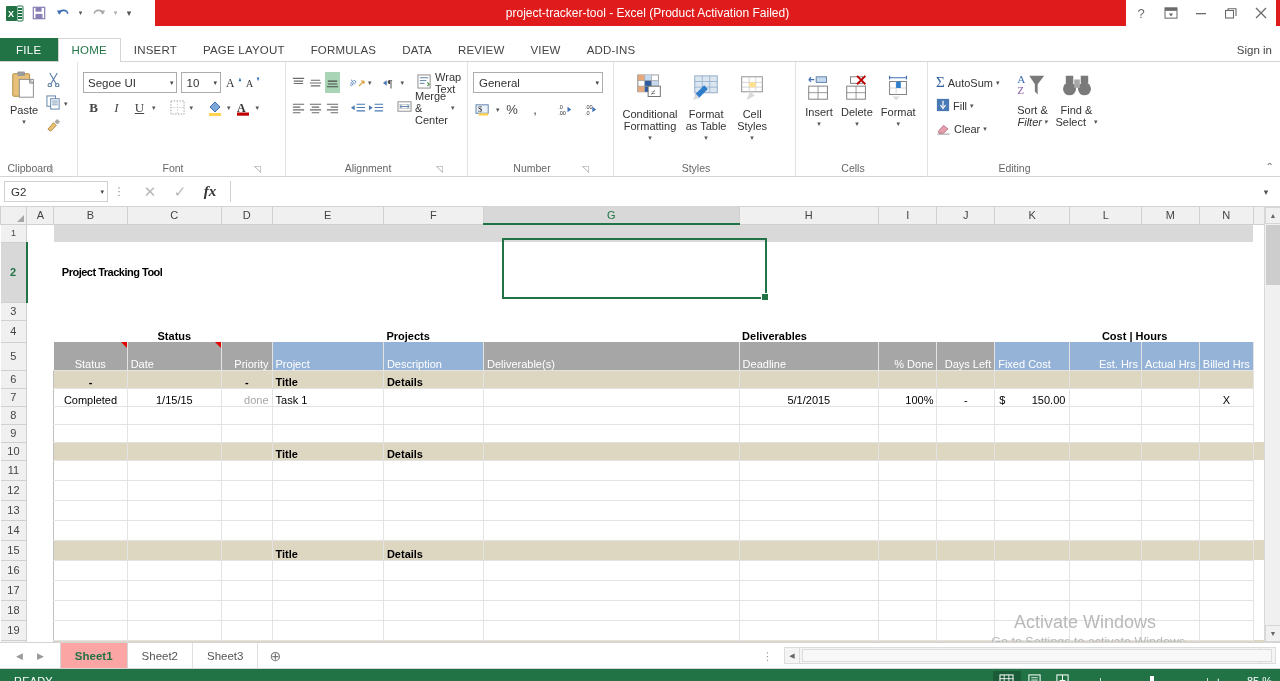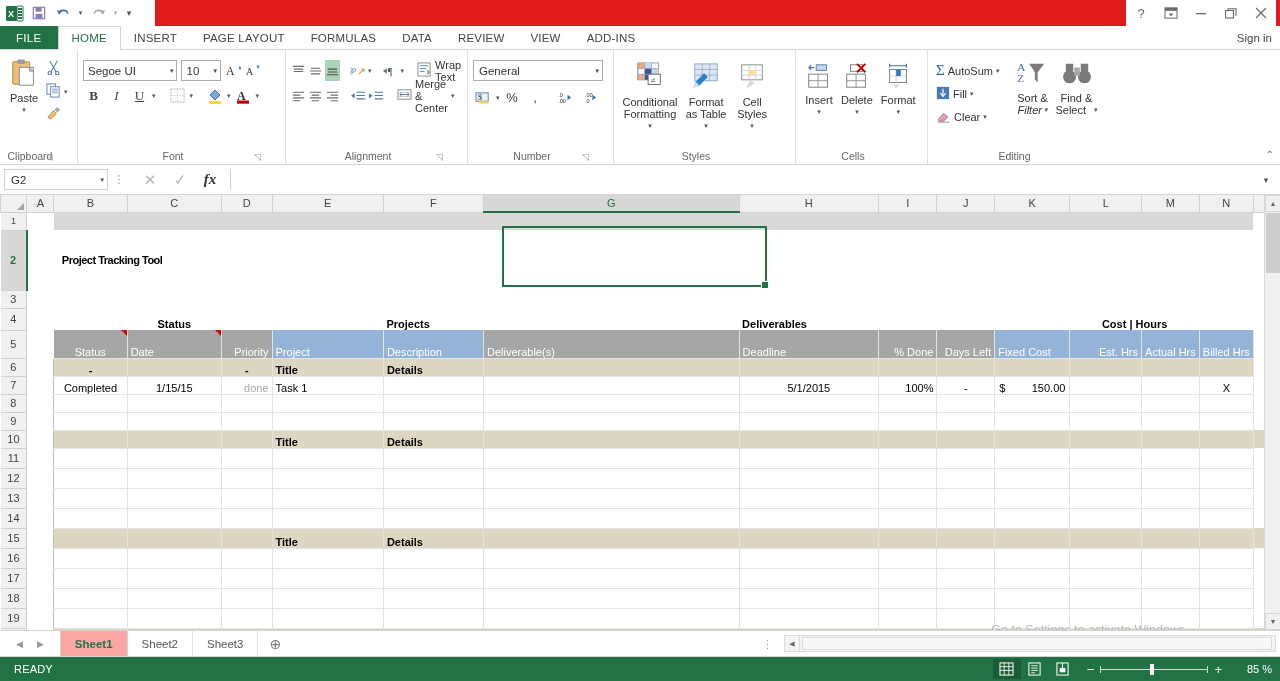--- a/index.html
+++ b/index.html
@@ -65,20 +65,21 @@
   }
 
   
   .tabstrip {
     height: 24px;
     background: #fff;
     display: flex;
     align-items: stretch;
     border-bottom: 1px solid #d4d4d4;
     position: relative;
+    margin-top: 12px;
   }
   .tab-file {
     background: #217346; color: #fff;
     padding: 0 16px;
     display: flex; align-items: center;
     font-size: 11.5px; letter-spacing: .3px;
   }
   .tab {
     padding: 0 13px;
     display: flex; align-items: center;
@@ -387,20 +388,21 @@
     <span class="qat-ico" style="width:9px;font-size:7px;color:#555;">▾</span>
     <span class="qat-ico">
       <svg width="15" height="14" viewBox="0 0 18 16">
           <path d="M14 9 C14 4, 4 3, 4 9" stroke="#a9a9a9" stroke-width="2" fill="none"></path>
           <path d="M17 5 L11 5 L14 10 Z" fill="#a9a9a9"></path>
         </svg>
     </span>
     <span class="qat-ico" style="width:9px;font-size:7px;color:#aaa;">▾</span>
     <span class="qat-ico" style="width:14px;font-size:9px;color:#555;">▾</span>
   </div>
+  <div class="title-text">project-tracker-tool -  Excel (Product Activation Failed)</div>
   <div class="wincontrols">
     <span class="wc">?</span>
     <span class="wc">
       <svg width="14" height="12" viewBox="0 0 16 14">
           <rect x="1" y="1" width="14" height="12" fill="none" stroke="#6b6b6b" stroke-width="1.2"></rect>
           <rect x="1" y="1" width="14" height="3.5" fill="#6b6b6b"></rect>
           <path d="M8 11 L5.5 7.5 L10.5 7.5 Z" fill="#6b6b6b"></path>
         </svg>
     </span>
     <span class="wc">
@@ -1226,20 +1228,21 @@
           <td class="cell beige bordered"></td>
           <td class="cell beige bordered"></td>
       <td class="cell beige nob"></td>
     </tr>
 
   </tbody>
     </table>
 
   <div class="selbox" style="left:502px; top:31px; width:265px; height:61px;"></div>
 
+  <div class="watermark wm1" style="left:955px; top:405px; width:260px;">Activate Windows</div>
   <div class="watermark wm2" style="left:930px; top:428px; width:320px;">Go to Settings to activate Windows.</div>
 
   <div class="vscroll">
     <div class="vs-btn">▲</div>
     <div class="vs-thumb"></div>
     <div class="vs-btn" style="position:absolute;bottom:0;">▼</div>
   </div>
 </div>
 
 <div class="sheetbar">

